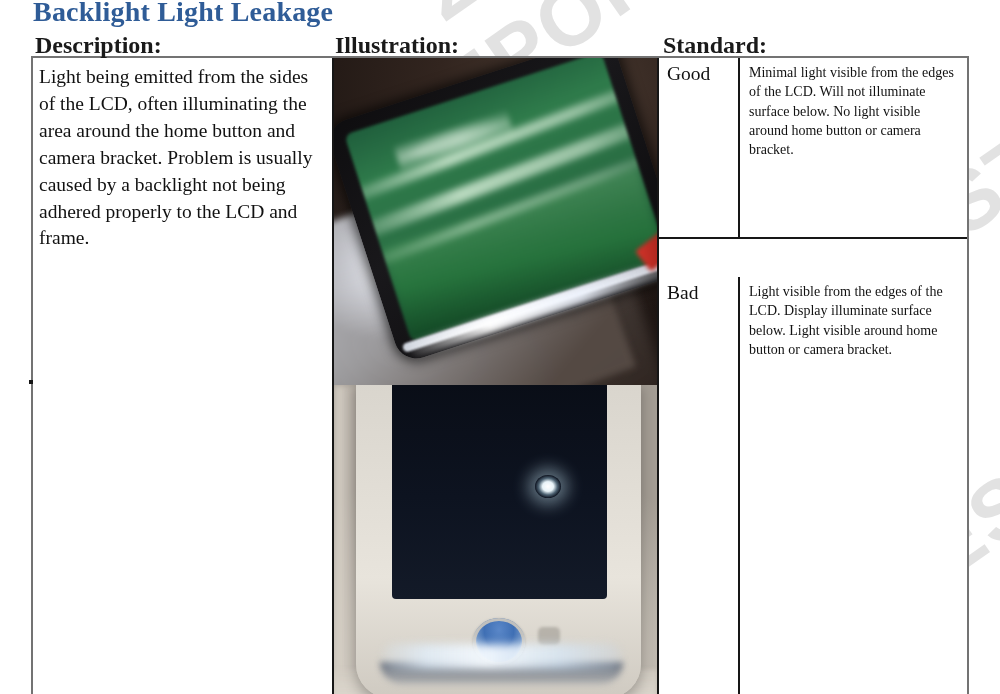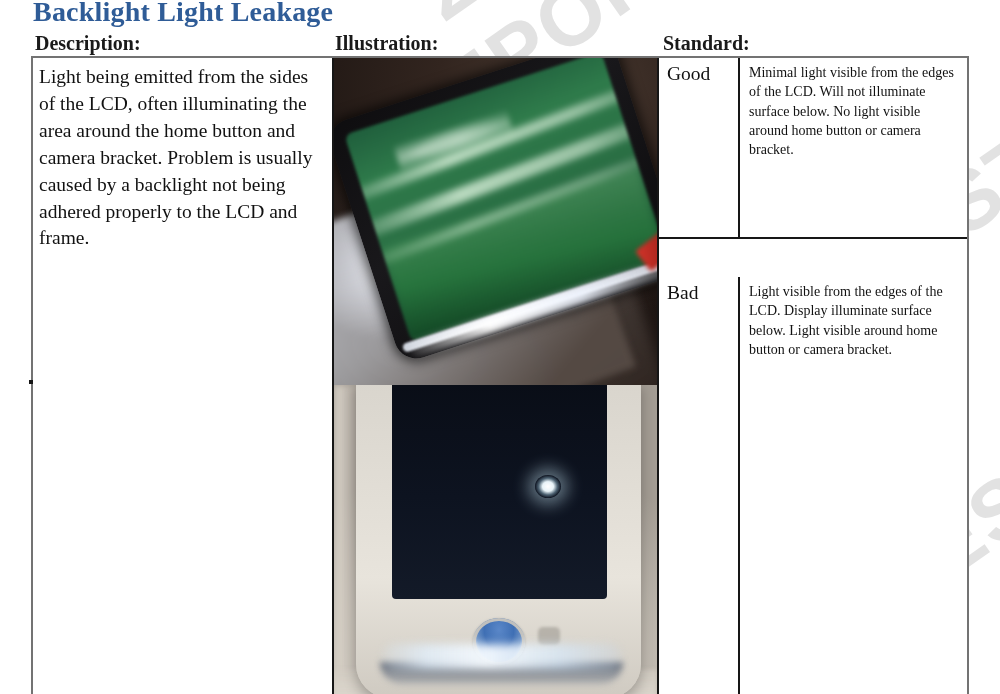--- a/index.html
+++ b/index.html
@@ -48,21 +48,21 @@
     font-weight: 700;
     color: #2f5c97;
     letter-spacing: 0.2px;
     z-index: 10;
   }
 
   
   .col-head {
     position: absolute;
     top: 32px;
-    font-size: 20px;
+    font-size: 24px;
     font-weight: 700;
     color: #1a1a1a;
     z-index: 10;
   }
   .head-desc  { left: 35px; }
   .head-illus { left: 335px; }
   .head-std   { left: 663px; }
 
   
   .table {

